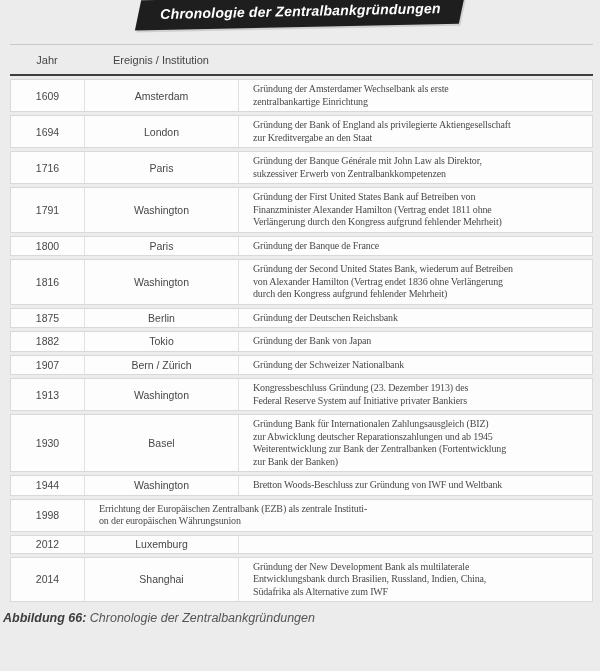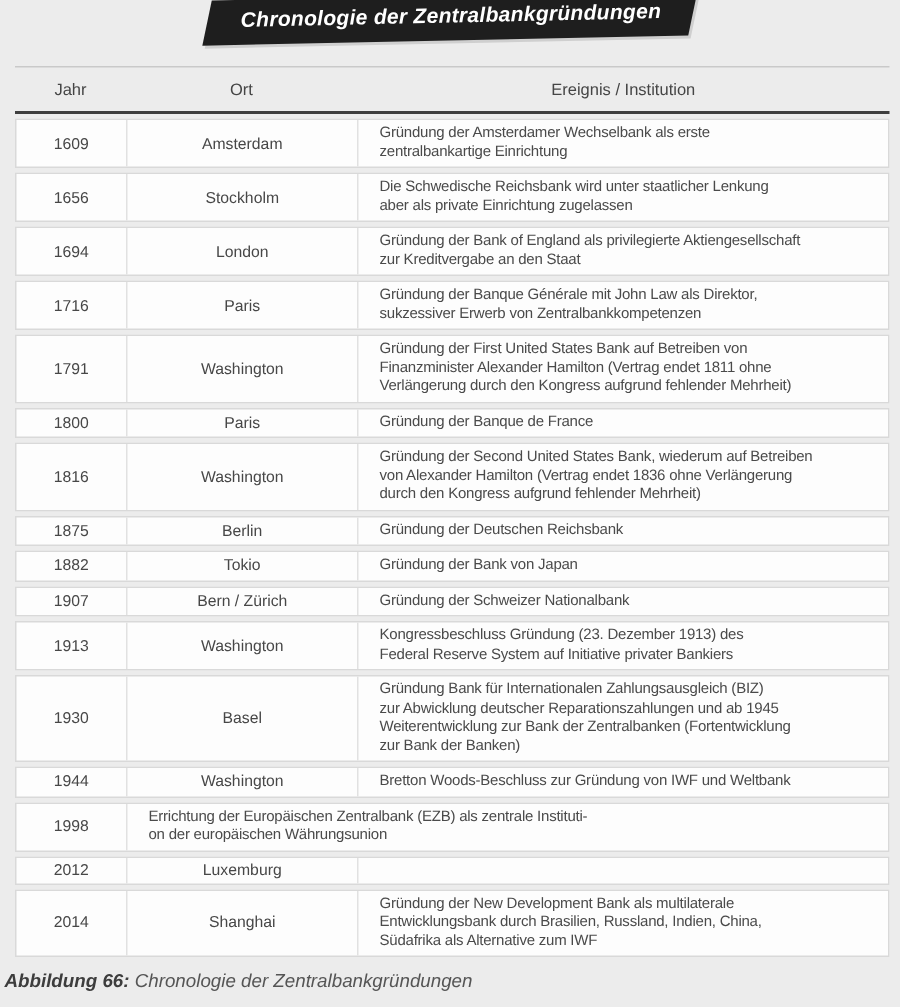--- a/index.html
+++ b/index.html
@@ -73,20 +73,21 @@
   }
   .cell.event {
     justify-content: flex-start;
     text-align: left;
     padding: 3px 16px 3px 14px;
     font-size: 10px;
     line-height: 12.5px;
     letter-spacing: -0.15px;
     white-space: pre;
     color: #4a4a4a;
+    font-family: Liberation Serif, serif;
   }
 
   
   .caption {
     margin: 8px 0 0 3px;
     font-style: italic;
     font-size: 12.5px;
     line-height: 16px;
     color: #3d3d3d;
   }
@@ -98,37 +99,30 @@
 
 <div class="banner-wrap">
   <div class="banner">
     <span class="banner-text">Chronologie der Zentralbankgründungen</span>
   </div>
 </div>
 
 <div class="ztable">
   <div class="thead">
     <div class="hcell">Jahr</div>
-    <div class="hcell">Ort</div>
     <div class="hcell">Ereignis / Institution</div>
   </div>
   <div class="tbody">
   <div class="row">
     <div class="cell year">1609</div>
     <div class="cell place">Amsterdam</div>
     <div class="cell event">Gründung der Amsterdamer Wechselbank als erste
 zentralbankartige Einrichtung</div>
   </div>
 
-  <div class="row">
-    <div class="cell year">1656</div>
-    <div class="cell place">Stockholm</div>
-    <div class="cell event">Die Schwedische Reichsbank wird unter staatlicher Lenkung
-aber als private Einrichtung zugelassen</div>
-  </div>
 
   <div class="row">
     <div class="cell year">1694</div>
     <div class="cell place">London</div>
     <div class="cell event">Gründung der Bank of England als privilegierte Aktiengesellschaft
 zur Kreditvergabe an den Staat</div>
   </div>
 
   <div class="row">
     <div class="cell year">1716</div>

